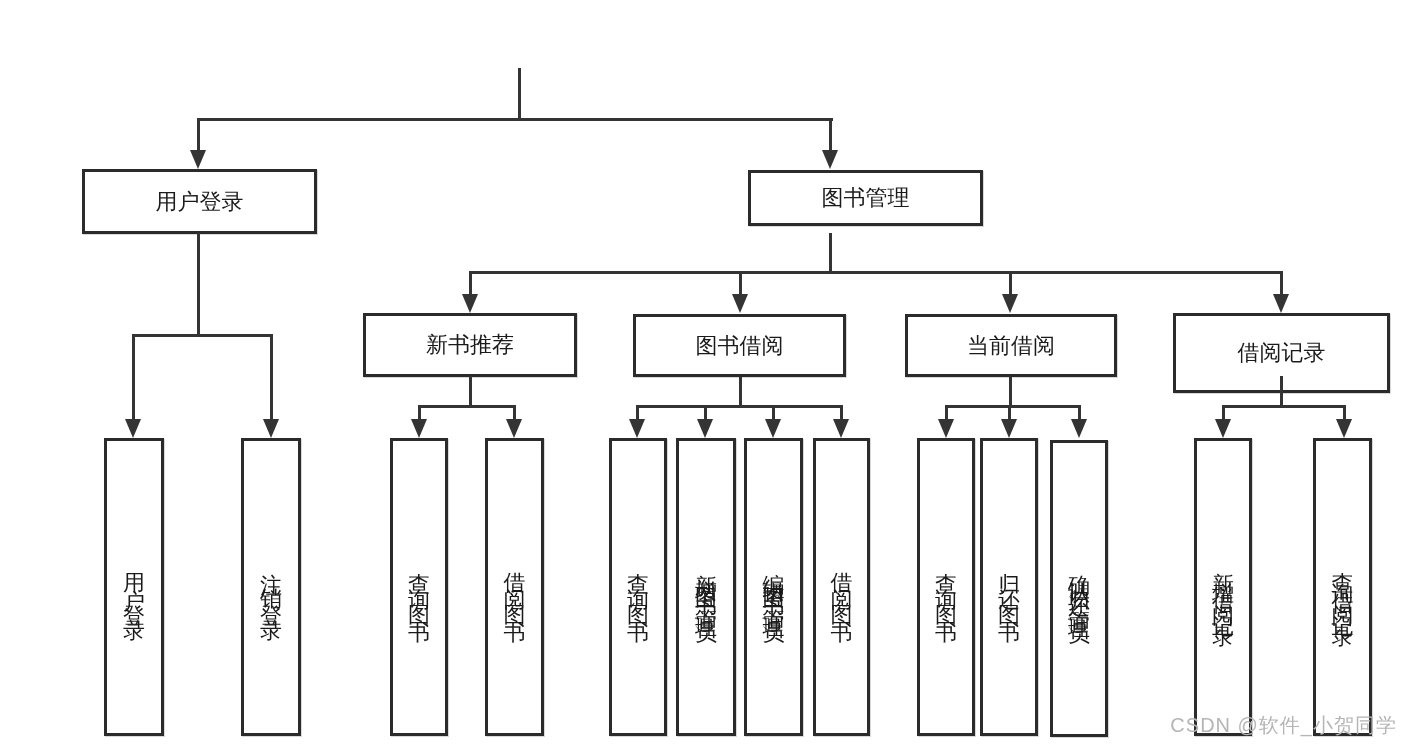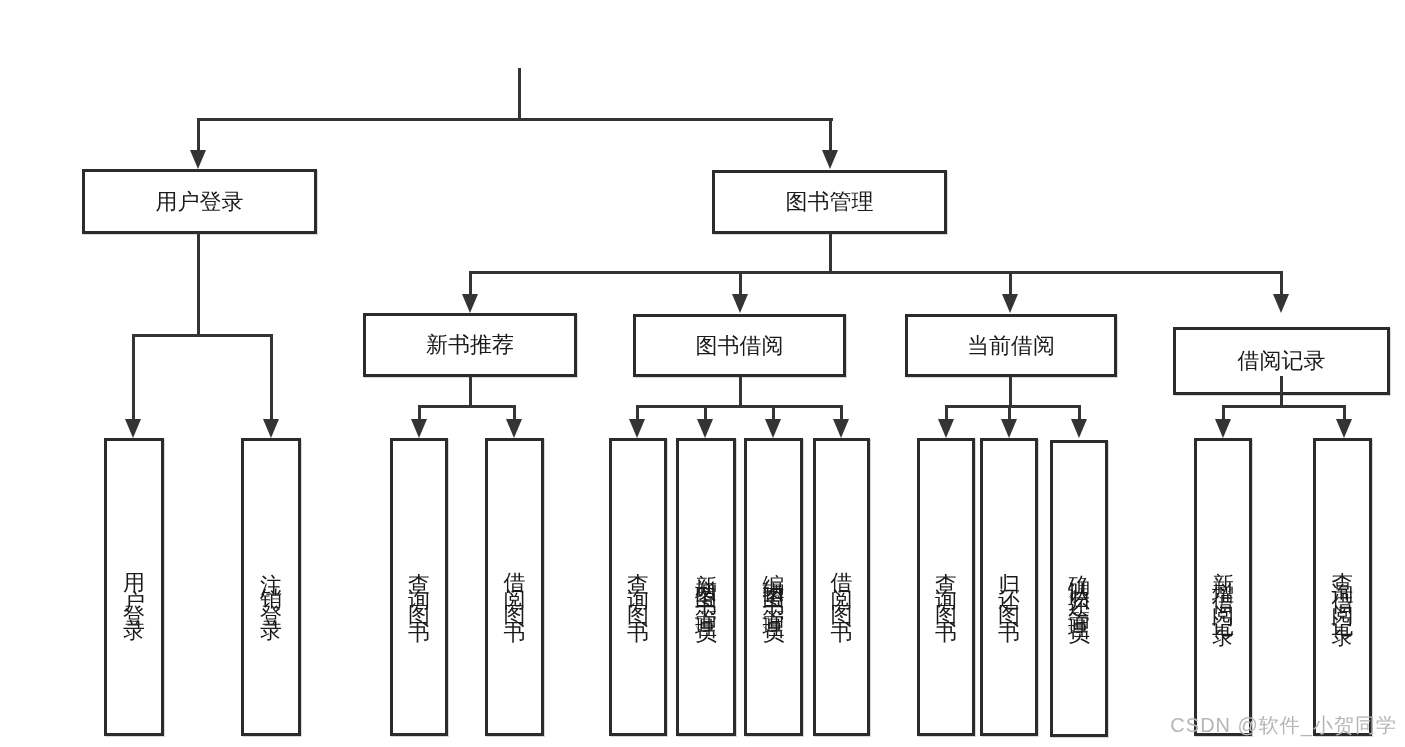--- a/index.html
+++ b/index.html
@@ -48,34 +48,34 @@
 </style>
 </head>
 <body>
 
 <div id="stage">
 
 
   <div class="box" style="left:82px;top:169px;width:235px;height:65px;">
     <span>用户登录</span>
   </div>
-  <div class="box" style="left:712px;top:170px;width:235px;height:64px;">
+  <div class="box" style="left:748px;top:170px;width:235px;height:56px;">
     <span>图书管理</span>
   </div>
 
   <div class="box" style="left:363px;top:313px;width:214px;height:64px;">
     <span>新书推荐</span>
   </div>
   <div class="box" style="left:905px;top:314px;width:212px;height:63px;">
     <span>当前借阅</span>
   </div>
   <div class="box" style="left:633px;top:314px;width:213px;height:63px;">
     <span>图书借阅</span>
   </div>
-  <div class="box" style="left:1173px;top:313px;width:217px;height:68px;margin-top:14px;">
+  <div class="box" style="left:1173px;top:313px;width:217px;height:80px;">
     <span>借阅记录</span>
   </div>
 
   <div class="box leaf sp-lg" style="left:104px;top:438px;width:60px;height:298px;">
     <span>用户登录</span>
   </div>
   <div class="box leaf sp-lg" style="left:241px;top:438px;width:60px;height:298px;">
     <span>注销登录</span>
   </div>
 

